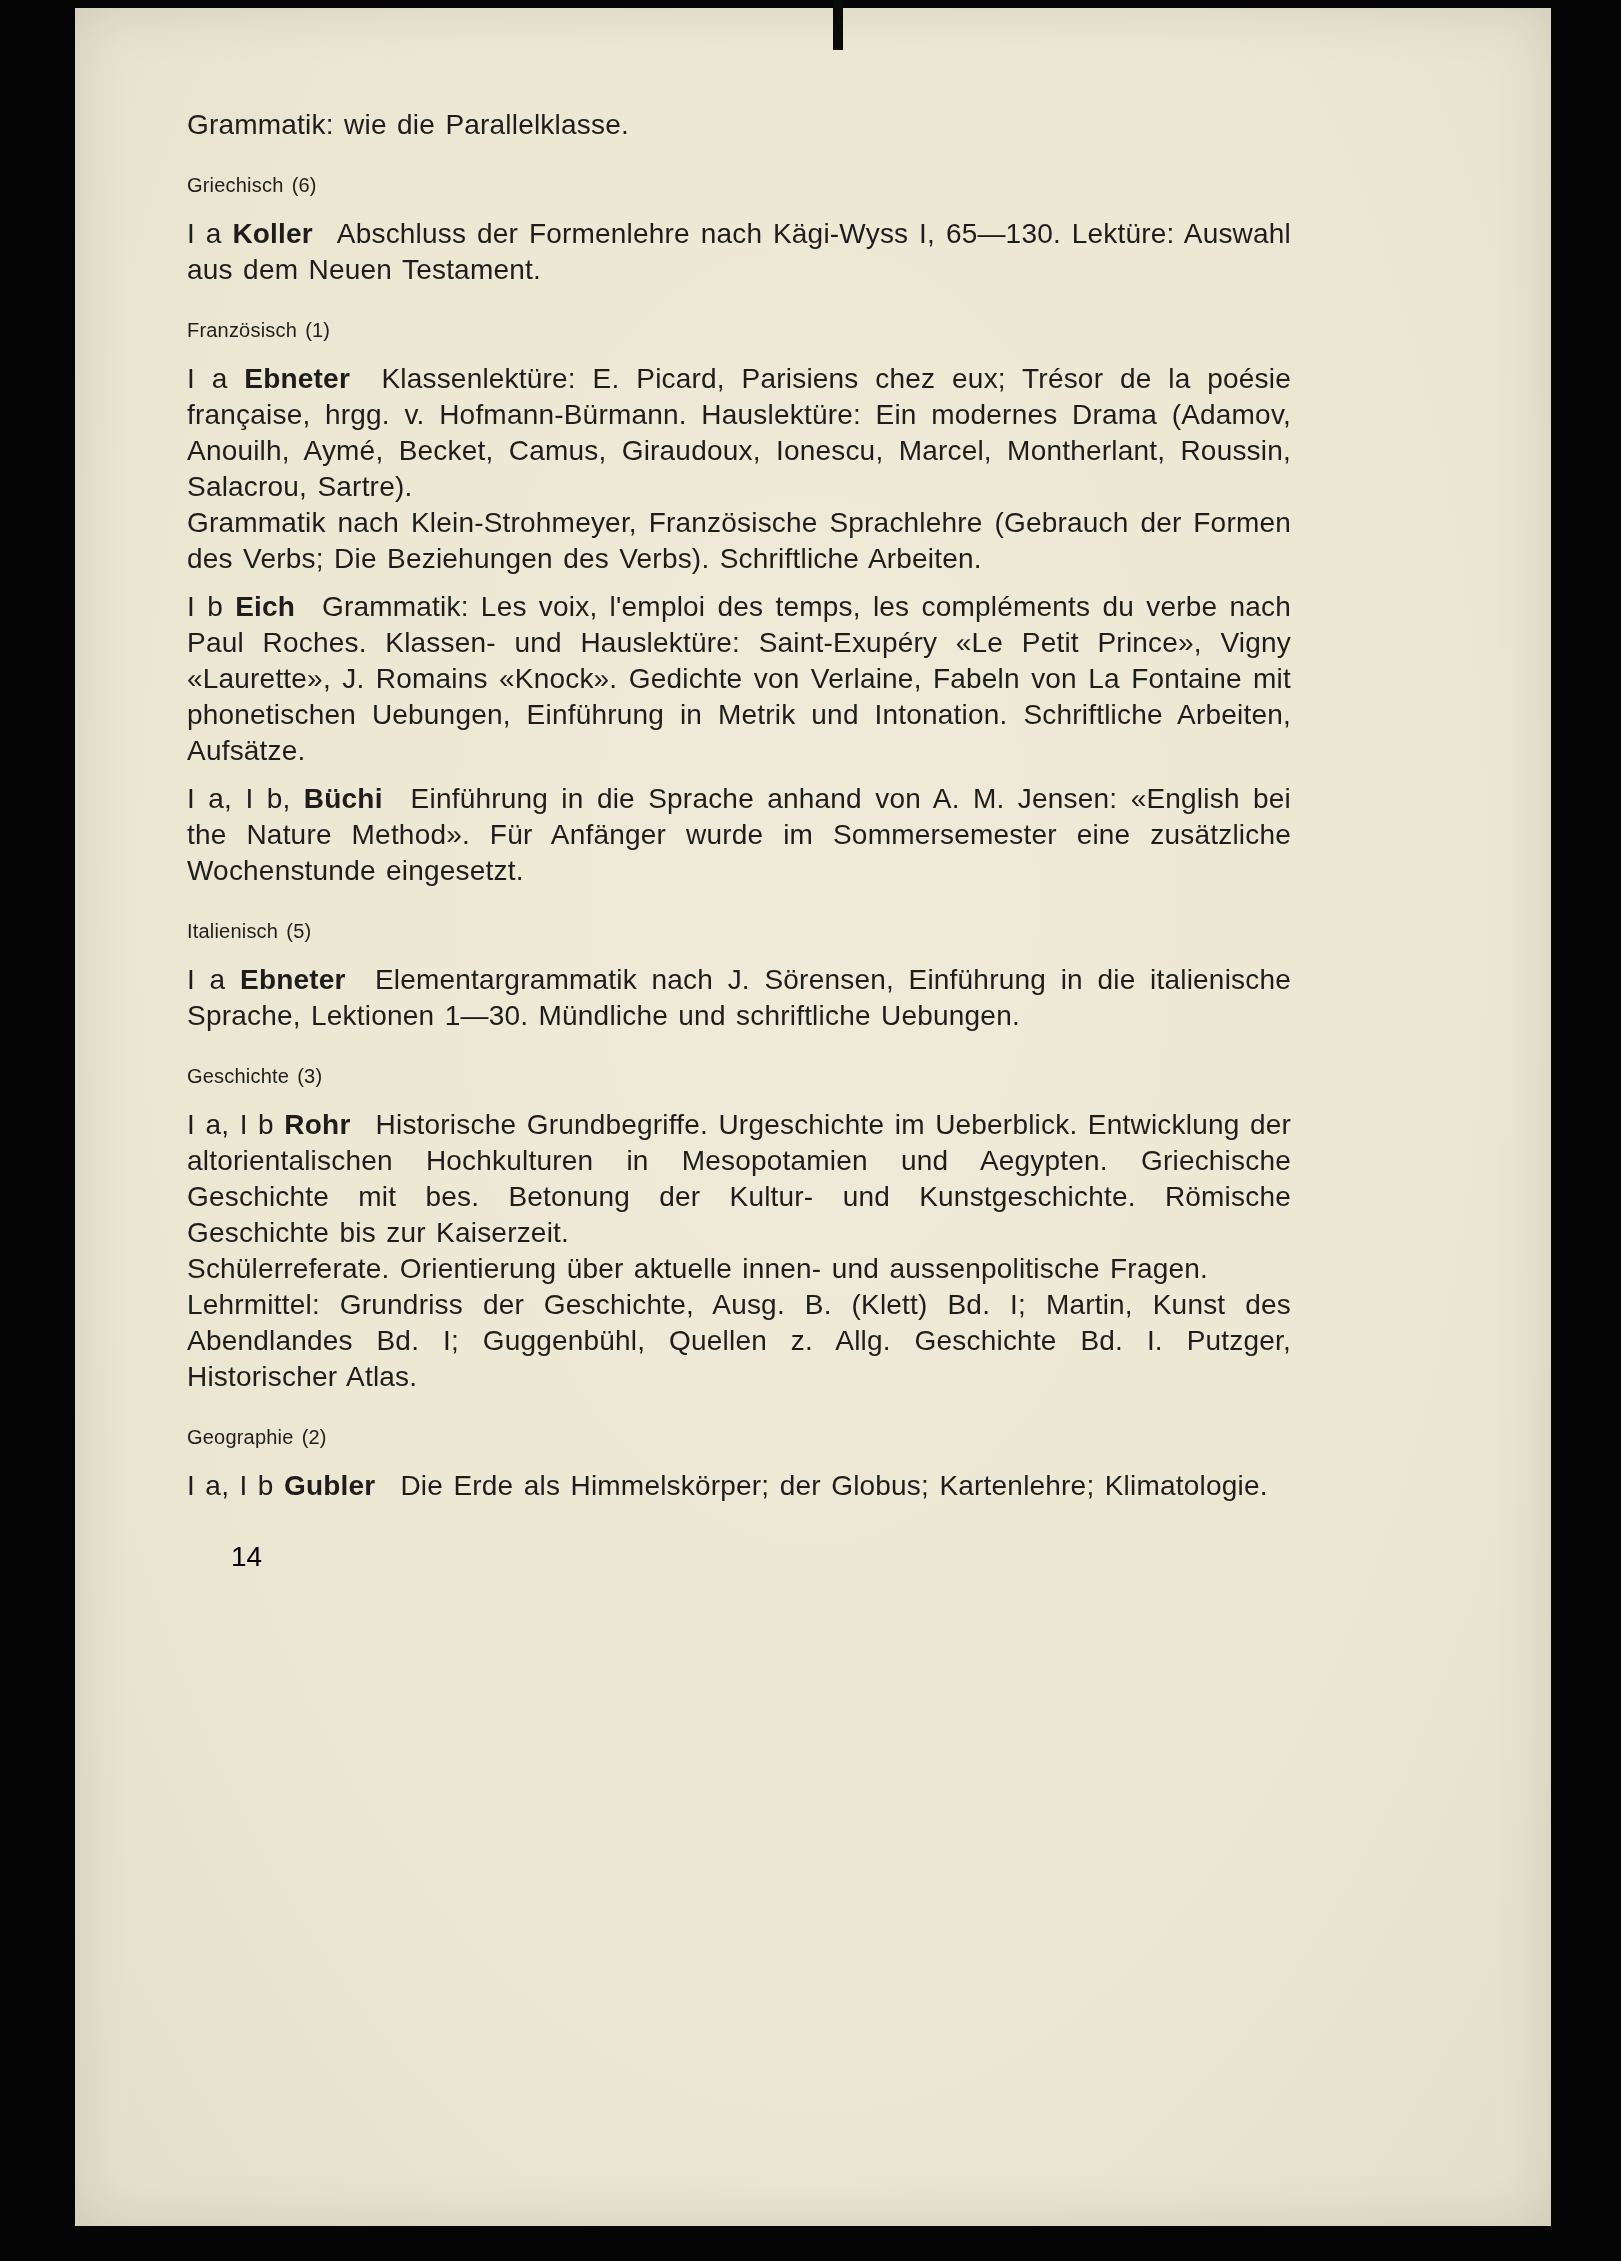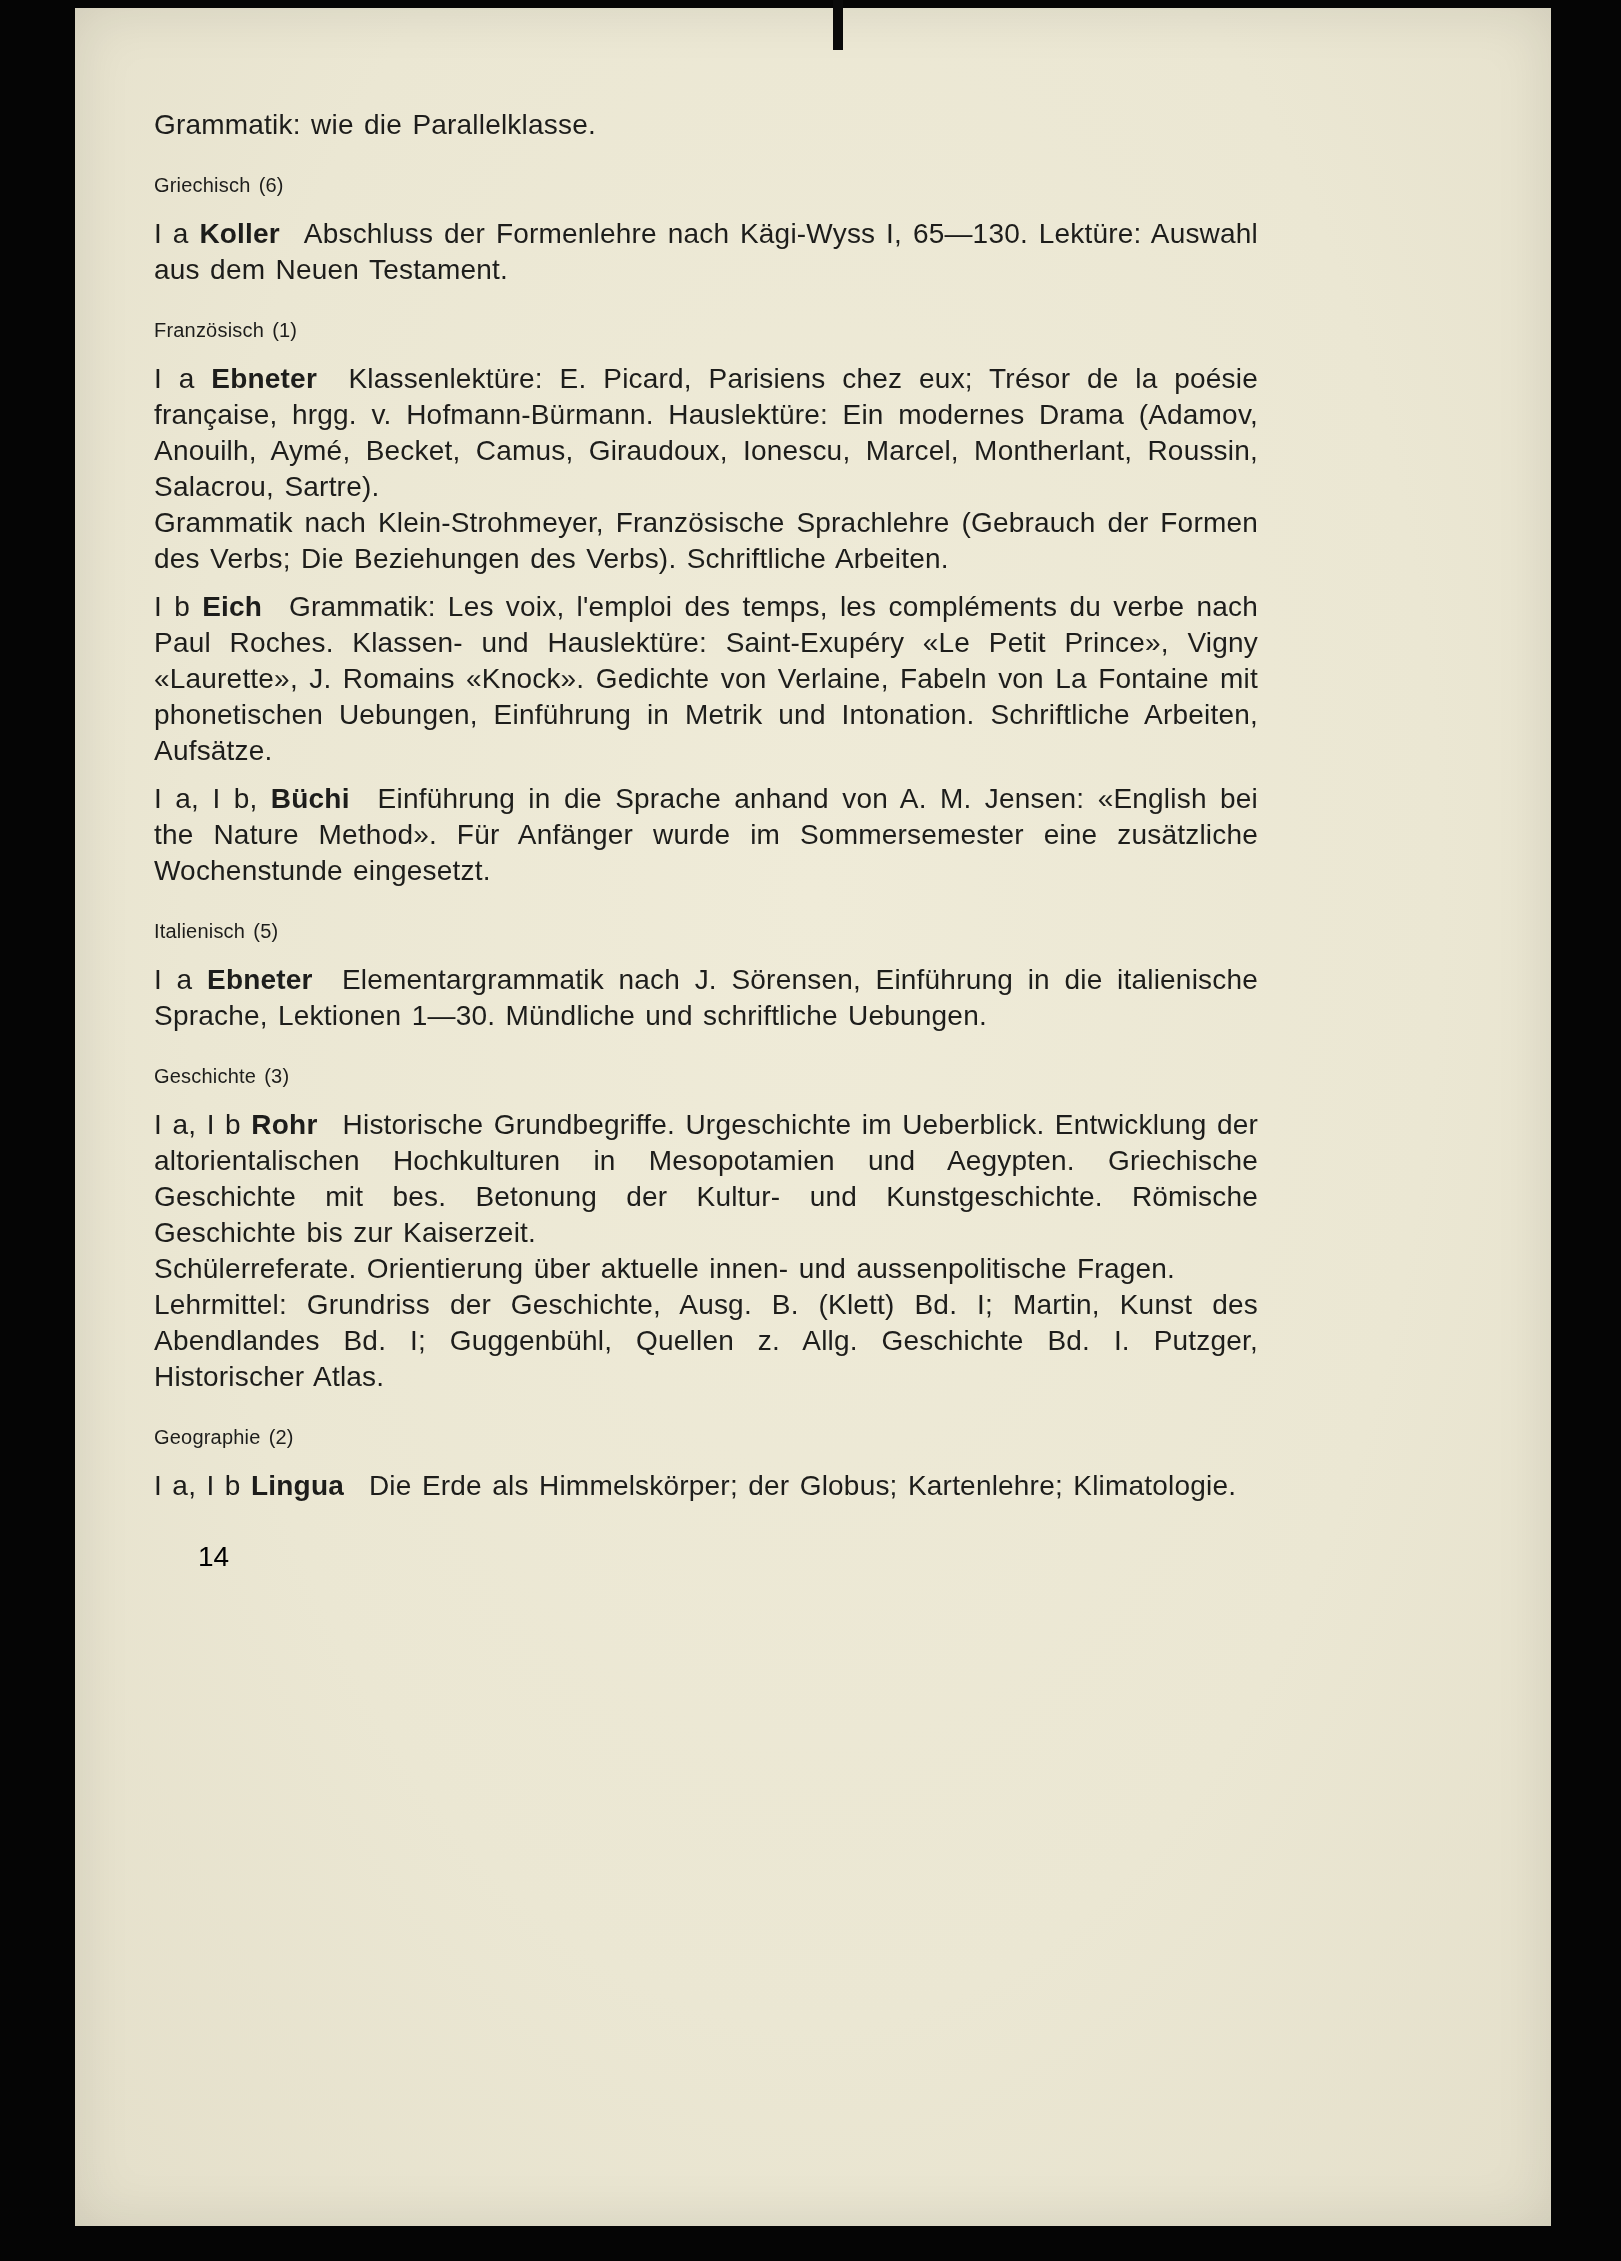--- a/index.html
+++ b/index.html
@@ -17,21 +17,21 @@
   .paper {
     position: absolute;
     left: 75px;
     top: 8px;
     width: 1476px;
     height: 2218px;
     background: #ebe7d3;
     background-image: radial-gradient(ellipse at 50% 40%, #efebd8 0%, #ebe7d3 60%, #e4dfca 100%);
     box-shadow: inset 0 0 57px rgba(0,0,0,0.10);
     box-sizing: border-box;
-    padding: 99px 203px 0 79px;
+    padding: 99px 203px 0 112px;
   }
   .gutter-mark {
     position: absolute;
     left: 833px;
     top: 0;
     width: 9.7px;
     height: 50px;
     background: #0a0a0a;
   }
   .content {
@@ -74,18 +74,18 @@
       <p class="para"><span>I a </span><span class="name">Koller</span><span> Abschluss der Formenlehre nach Kägi-Wyss I, 65—130. Lektüre: Auswahl aus dem Neuen Testament.</span></p>
       <h2 class="heading"><span>Französisch (1)</span></h2>
       <p class="para"><span>I a </span><span class="name">Ebneter</span><span> Klassenlektüre: E. Picard, Parisiens chez eux; Trésor de la poésie française, hrgg. v. Hofmann-Bürmann. Hauslektüre: Ein modernes Drama (Adamov, Anouilh, Aymé, Becket, Camus, Giraudoux, Ionescu, Marcel, Montherlant, Roussin, Salacrou, Sartre).</span><br><span>Grammatik nach Klein-Strohmeyer, Französische Sprachlehre (Gebrauch der Formen des Verbs; Die Beziehungen des Verbs). Schriftliche Arbeiten.</span></p>
       <p class="para"><span>I b </span><span class="name">Eich</span><span> Grammatik: Les voix, l'emploi des temps, les compléments du verbe nach Paul Roches. Klassen- und Hauslektüre: Saint-Exupéry «Le Petit Prince», Vigny «Laurette», J. Romains «Knock». Gedichte von Verlaine, Fabeln von La Fontaine mit phonetischen Uebungen, Einführung in Metrik und Intonation. Schriftliche Arbeiten, Aufsätze.</span></p>
       <p class="para"><span>I a, I b, </span><span class="name">Büchi</span><span> Einführung in die Sprache anhand von A. M. Jensen: «English bei the Nature Method». Für Anfänger wurde im Sommersemester eine zusätzliche Wochenstunde eingesetzt.</span></p>
       <h2 class="heading"><span>Italienisch (5)</span></h2>
       <p class="para"><span>I a </span><span class="name">Ebneter</span><span> Elementargrammatik nach J. Sörensen, Einführung in die italienische Sprache, Lektionen 1—30. Mündliche und schriftliche Uebungen.</span></p>
       <h2 class="heading"><span>Geschichte (3)</span></h2>
       <p class="para"><span>I a, I b </span><span class="name">Rohr</span><span> Historische Grundbegriffe. Urgeschichte im Ueberblick. Entwicklung der altorientalischen Hochkulturen in Mesopotamien und Aegypten. Griechische Geschichte mit bes. Betonung der Kultur- und Kunstgeschichte. Römische Geschichte bis zur Kaiserzeit.</span><br><span>Schülerreferate. Orientierung über aktuelle innen- und aussenpolitische Fragen.</span><br><span>Lehrmittel: Grundriss der Geschichte, Ausg. B. (Klett) Bd. I; Martin, Kunst des Abendlandes Bd. I; Guggenbühl, Quellen z. Allg. Geschichte Bd. I. Putzger, Historischer Atlas.</span></p>
       <h2 class="heading"><span>Geographie (2)</span></h2>
-      <p class="para"><span>I a, I b </span><span class="name">Lingua</span><span> Die Erde als Himmelskörper; der Globus; Kartenlehre; Klimatologie.</span><br></p>
+      <p class="para"><span>I a, I b </span><span class="name">Gubler</span><span> Die Erde als Himmelskörper; der Globus; Kartenlehre; Klimatologie.</span><br></p>
     </div>
   <p class="page-number">14</p>
 </div>
 <div class="gutter-mark"></div>
 
 
 </body></html>

